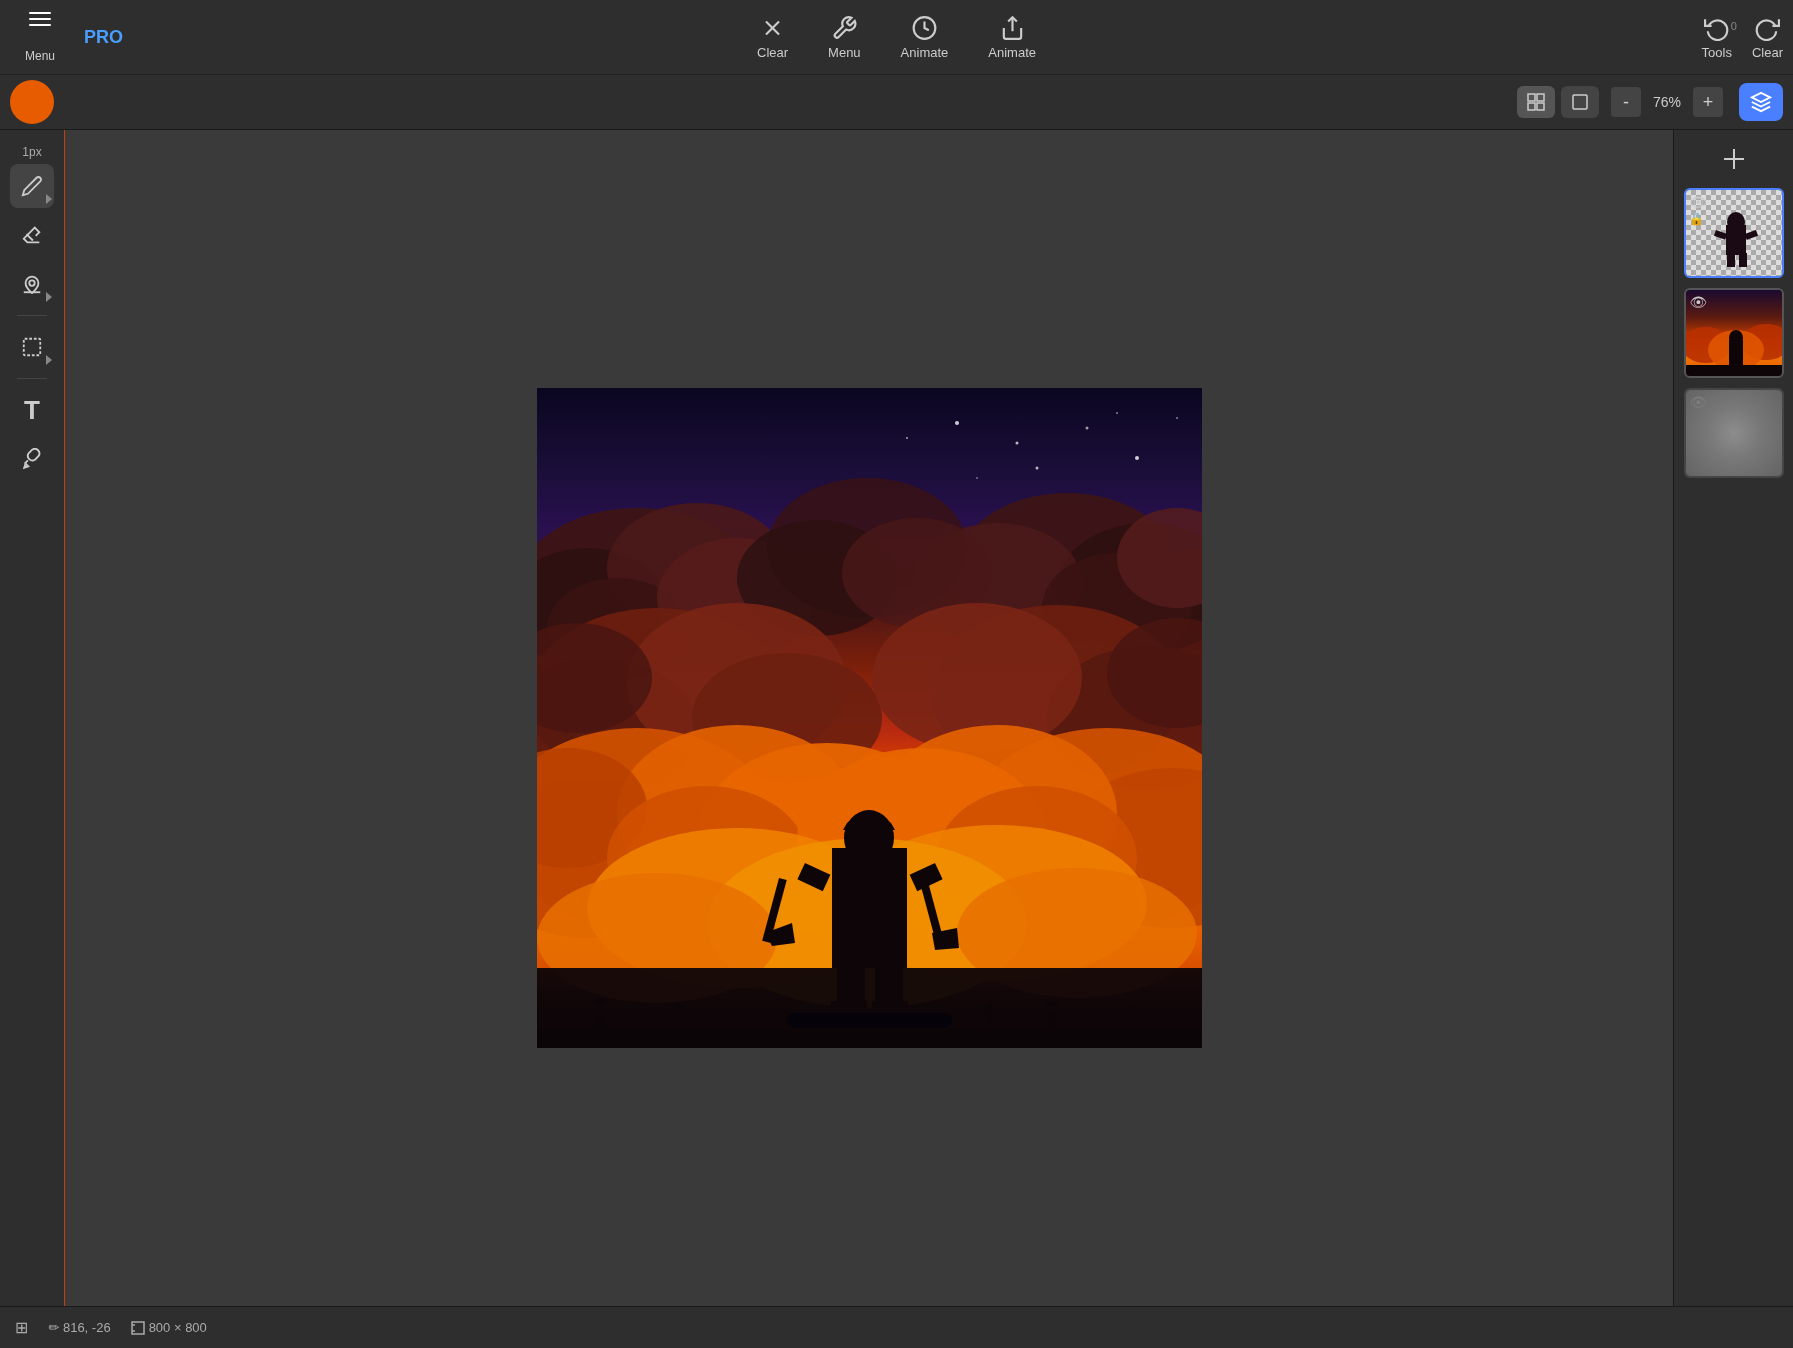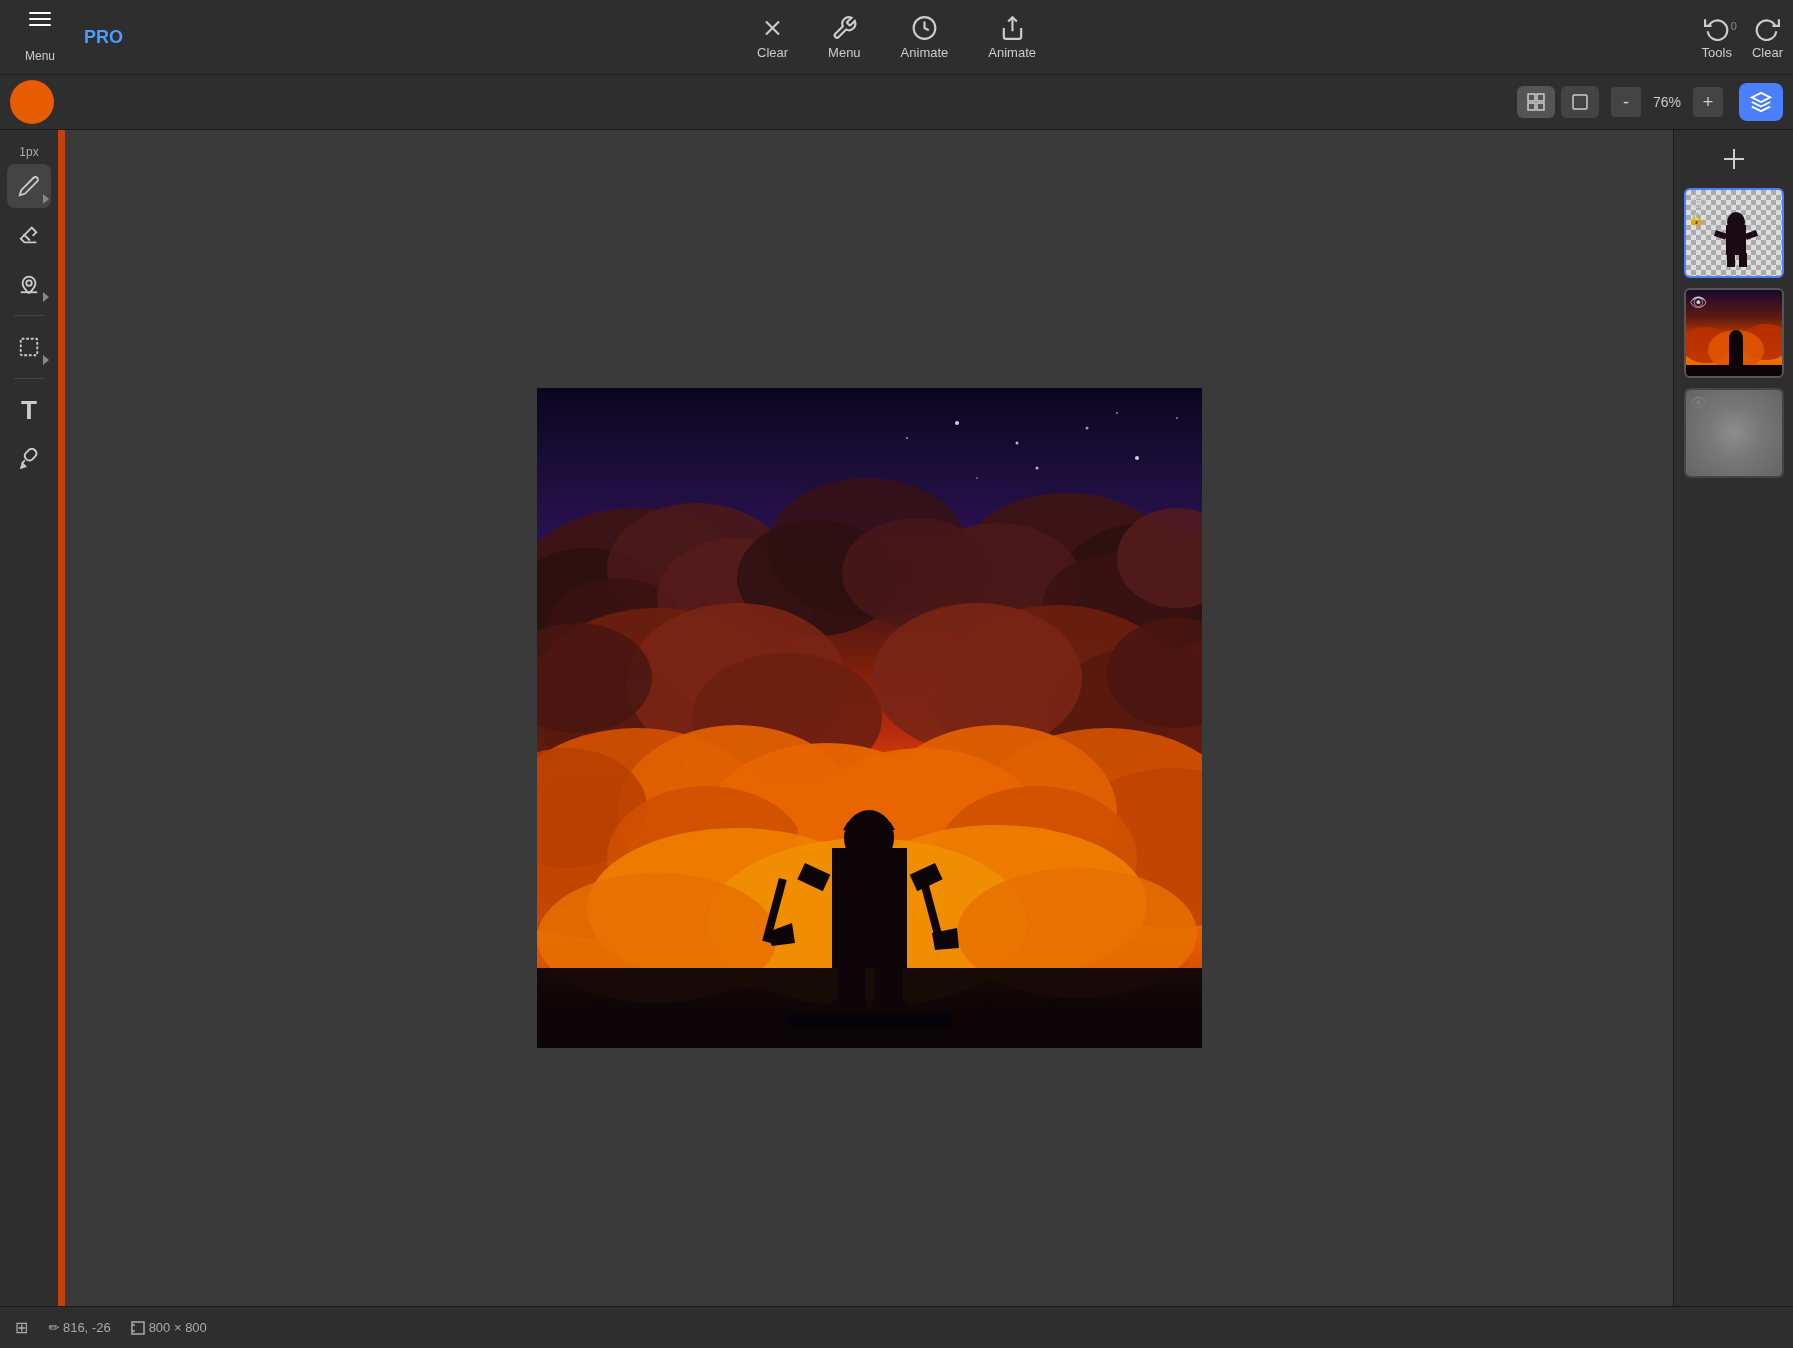--- a/index.html
+++ b/index.html
@@ -187,21 +187,21 @@
 
     
     .left-toolbar {
       width: 65px;
       background: #2e2e2e;
       display: flex;
       flex-direction: column;
       align-items: center;
       padding-top: 15px;
       gap: 5px;
-      border-right: 7px solid #c2410c;
+      border-right: 1px solid #c2410c;
     }
     .tool-btn {
       width: 44px;
       height: 44px;
       border-radius: 8px;
       display: flex;
       align-items: center;
       justify-content: center;
       cursor: pointer;
       color: #ccc;

